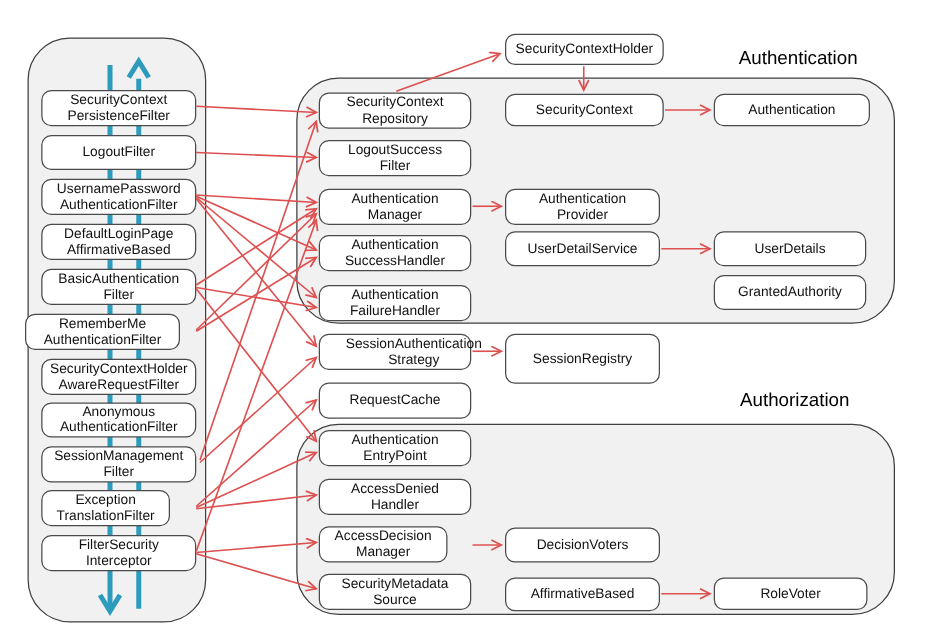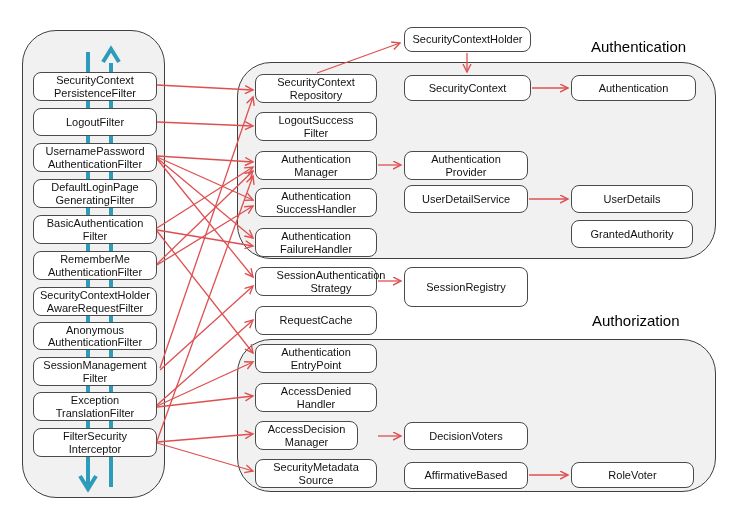--- a/index.html
+++ b/index.html
@@ -85,32 +85,32 @@
       </g>
   </svg>
 
   <div id="node-group">
       <div class="node" style="left: 33px; top: 72px; width: 124px; height: 29px;">SecurityContext
 PersistenceFilter</div>
       <div class="node" style="left: 33px; top: 108px; width: 124px; height: 28px;">LogoutFilter</div>
       <div class="node" style="left: 33px; top: 143px; width: 124px; height: 29px;">UsernamePassword
 AuthenticationFilter</div>
       <div class="node" style="left: 33px; top: 179px; width: 124px; height: 29px;">DefaultLoginPage
-GeneratingFilter</div>
+AffirmativeBased</div>
       <div class="node" style="left: 33px; top: 215px; width: 124px; height: 29px;">BasicAuthentication
 Filter</div>
-      <div class="node" style="left: 33px; top: 251px; width: 124px; height: 29px;">RememberMe
+      <div class="node" style="left: 20px; top: 251px; width: 124px; height: 29px;">RememberMe
 AuthenticationFilter</div>
       <div class="node" style="left: 33px; top: 287px; width: 124px; height: 29px;">SecurityContextHolder
 AwareRequestFilter</div>
       <div class="node" style="left: 33px; top: 322px; width: 124px; height: 28px;">Anonymous
 AuthenticationFilter</div>
       <div class="node" style="left: 33px; top: 357px; width: 124px; height: 29px;">SessionManagement
 Filter</div>
-      <div class="node" style="left: 33px; top: 392px; width: 124px; height: 29px;">Exception
+      <div class="node" style="left: 33px; top: 392px; width: 103px; height: 29px;">Exception
 TranslationFilter</div>
       <div class="node" style="left: 33px; top: 428px; width: 124px; height: 29px;">FilterSecurity
 Interceptor</div>
       <div class="node" style="left: 404px; top: 27px; width: 127px; height: 25px;">SecurityContextHolder</div>
       <div class="node" style="left: 255px; top: 74px; width: 122px; height: 29px;">SecurityContext
 Repository</div>
       <div class="node" style="left: 255px; top: 112px; width: 122px; height: 29px;">LogoutSuccess
 Filter</div>
       <div class="node" style="left: 255px; top: 151px; width: 122px; height: 29px;">Authentication
 Manager</div>

